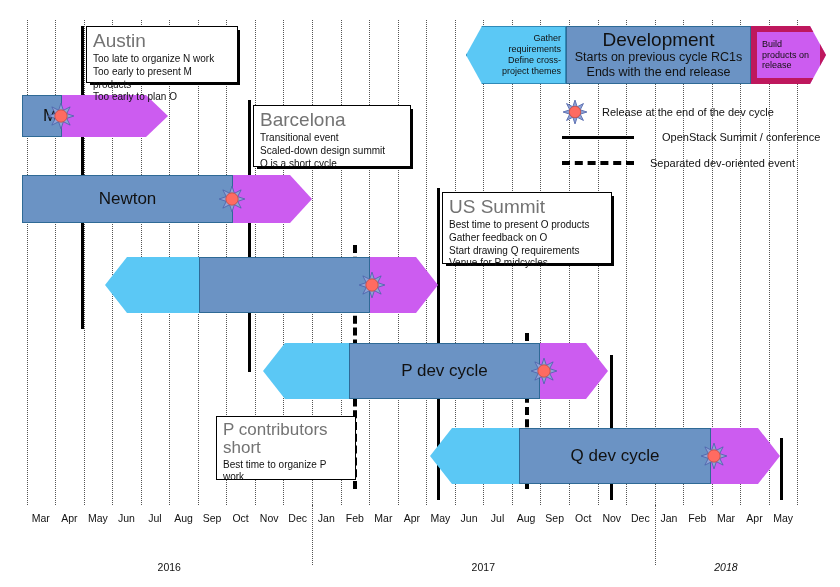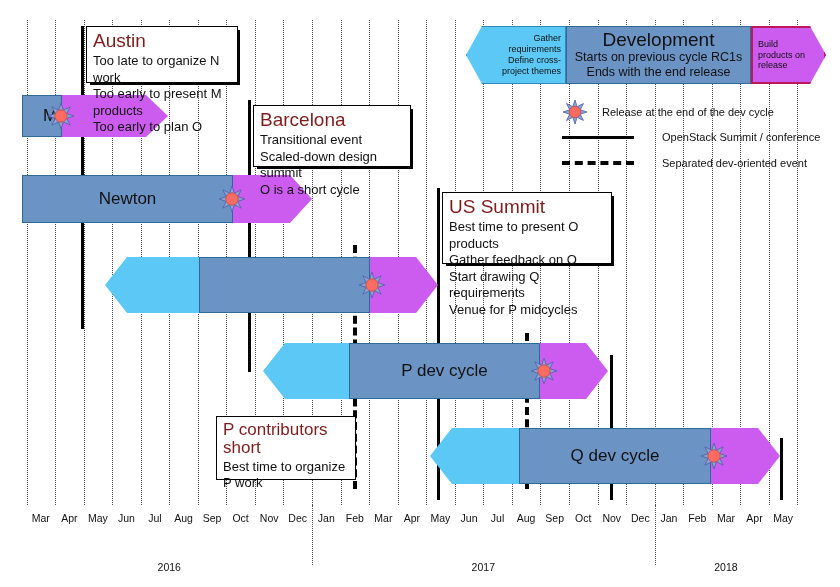--- a/index.html
+++ b/index.html
@@ -19,29 +19,29 @@
   .hex-left{clip-path:polygon(22px 0, 100% 0, 100% 100%, 22px 100%, 0 50%);border:none !important;}
 
   .bar-label{position:absolute;top:0;bottom:0;left:0;right:0;display:flex;align-items:center;justify-content:center;
              font-size:17px;color:#111;pointer-events:none;}
 
   .vline{position:absolute;border-left:3px solid #000;width:0;}
   .vdash{position:absolute;width:0;border-left:4px dashed #000;}
 
   .callout{position:absolute;background:#fff;border:1px solid #000;box-sizing:border-box;padding:4px 6px;
            box-shadow:3px 3px 0 -1px #000;}
-  .callout .title{font-size:19px;color:#7f1d1d;line-height:1.05;margin-bottom:2px;}
-  .callout .line{font-size:13px;color:#111;line-height:1.28;}
+  .callout .title{font-size:19px;color:#737373;line-height:1.05;margin-bottom:2px;}
+  .callout .line{font-size:10px;color:#111;line-height:1.28;}
 
   .legend-flow{position:absolute;}
   .lf{position:absolute;top:0;bottom:0;box-sizing:border-box;display:flex;align-items:center;justify-content:center;
       text-align:center;}
   .lf.cyan{background:#5BC8F5;border:1px solid #2f8ab8;clip-path:polygon(16px 0,100% 0,100% 100%,16px 100%,0 50%);}
   .lf.blue{background:#6B93C4;border:1px solid #2f6a96;}
-  .lf.magenta{background:#CC5CF0;border:2px solid #be185d;clip-path:polygon(0 0,calc(100% - 16px) 0,100% 50%,calc(100% - 16px) 100%,0 100%);}
+  .lf.magenta{background:#CC5CF0;border:6px solid #be185d;clip-path:polygon(0 0,calc(100% - 16px) 0,100% 50%,calc(100% - 16px) 100%,0 100%);}
   .lf .txt{font-size:9px;line-height:1.22;color:#111;padding:0 4px;}
   .lf.blue .big{font-size:19px;display:block;line-height:1.1;}
   .lf.blue .sub{font-size:12.5px;display:block;line-height:1.2;}
   .lf.cyan .txt{text-align:right;width:100%;padding-right:4px;}
   .lf.magenta .txt{text-align:left;width:100%;padding-left:5px;}
 
   .legend-row{position:absolute;display:flex;align-items:center;font-size:11px;color:#111;}
   .leg-line{width:72px;height:0;border-top:3px solid #000;}
   .leg-dash{width:72px;height:0;border-top:4px dashed #000;}
 
@@ -117,21 +117,21 @@
   </div>
   <div class="legend-row" style="left:562px;top:99px;">
     <span style="position:relative;display:inline-block;width:30px;height:26px;"><svg width="26" height="26" viewBox="0 0 26 26">
           <polygon points="13.00,1.04 15.19,7.72 21.46,4.54 18.28,10.81 24.96,13.00 18.28,15.19 21.46,21.46 15.19,18.28 13.00,24.96 10.81,18.28 4.54,21.46 7.72,15.19 1.04,13.00 7.72,10.81 4.54,4.54 10.81,7.72" fill="#8fa3d6" stroke="#4a5fa8" stroke-width="0.8"></polygon>
           <circle cx="13" cy="13" r="5.72" fill="#FF6B61" stroke="#c24a42" stroke-width="0.8"></circle>
         </svg></span>
     <span style="margin-left:10px;">Release at the end of the dev cycle</span>
   </div>
   <div class="legend-row" style="left:562px;top:157px;">
     <span class="leg-dash"></span>
-    <span style="margin-left:28px;">Separated dev-oriented event</span>
+    <span style="margin-left:16px;">Separated dev-oriented event</span>
   </div>
 
   <div class="vline" style="left:81px;top:26px;height:303px;"></div>
   <div class="vline" style="left:248px;top:100px;height:272px;"></div>
   <div class="vline" style="left:437px;top:188px;height:312px;"></div>
   <div class="vline" style="left:610px;top:355px;height:145px;"></div>
   <div class="vline" style="left:780px;top:438px;height:62px;"></div>
 
   <div class="vdash" style="left:353px;top:245px;height:244px;"></div>
   <div class="vdash" style="left:525px;top:333px;height:156px;"></div>
@@ -241,17 +241,17 @@
       <div class="mlabel" style="left: 654.6px; width: 28.55px; top: 512px;">Jan</div>
       <div class="mlabel" style="left: 683.15px; width: 28.55px; top: 512px;">Feb</div>
       <div class="mlabel" style="left: 711.7px; width: 28.55px; top: 512px;">Mar</div>
       <div class="mlabel" style="left: 740.25px; width: 28.55px; top: 512px;">Apr</div>
       <div class="mlabel" style="left: 768.8px; width: 28.55px; top: 512px;">May</div>
     </div>
   <div id="yearlabels">
       <div class="ylabel" style="left: 26.5px; width: 285.5px; top: 548px;">2016</div>
       <div class="ylabel" style="left: 312px; width: 342.6px; top: 548px;">2017</div>
       <div class="year-line" style="left: 312px; top: 505px; height: 60px;"></div>
-      <div class="ylabel" style="left: 654.6px; width: 142.75px; top: 548px;">2018</div>
+      <div class="ylabel" style="left: 654.6px; width: 142.75px; top: 548px; font-style: italic;">2018</div>
       <div class="year-line" style="left: 654.6px; top: 505px; height: 60px;"></div>
     </div>
 
 </div>
 
 </body></html>

